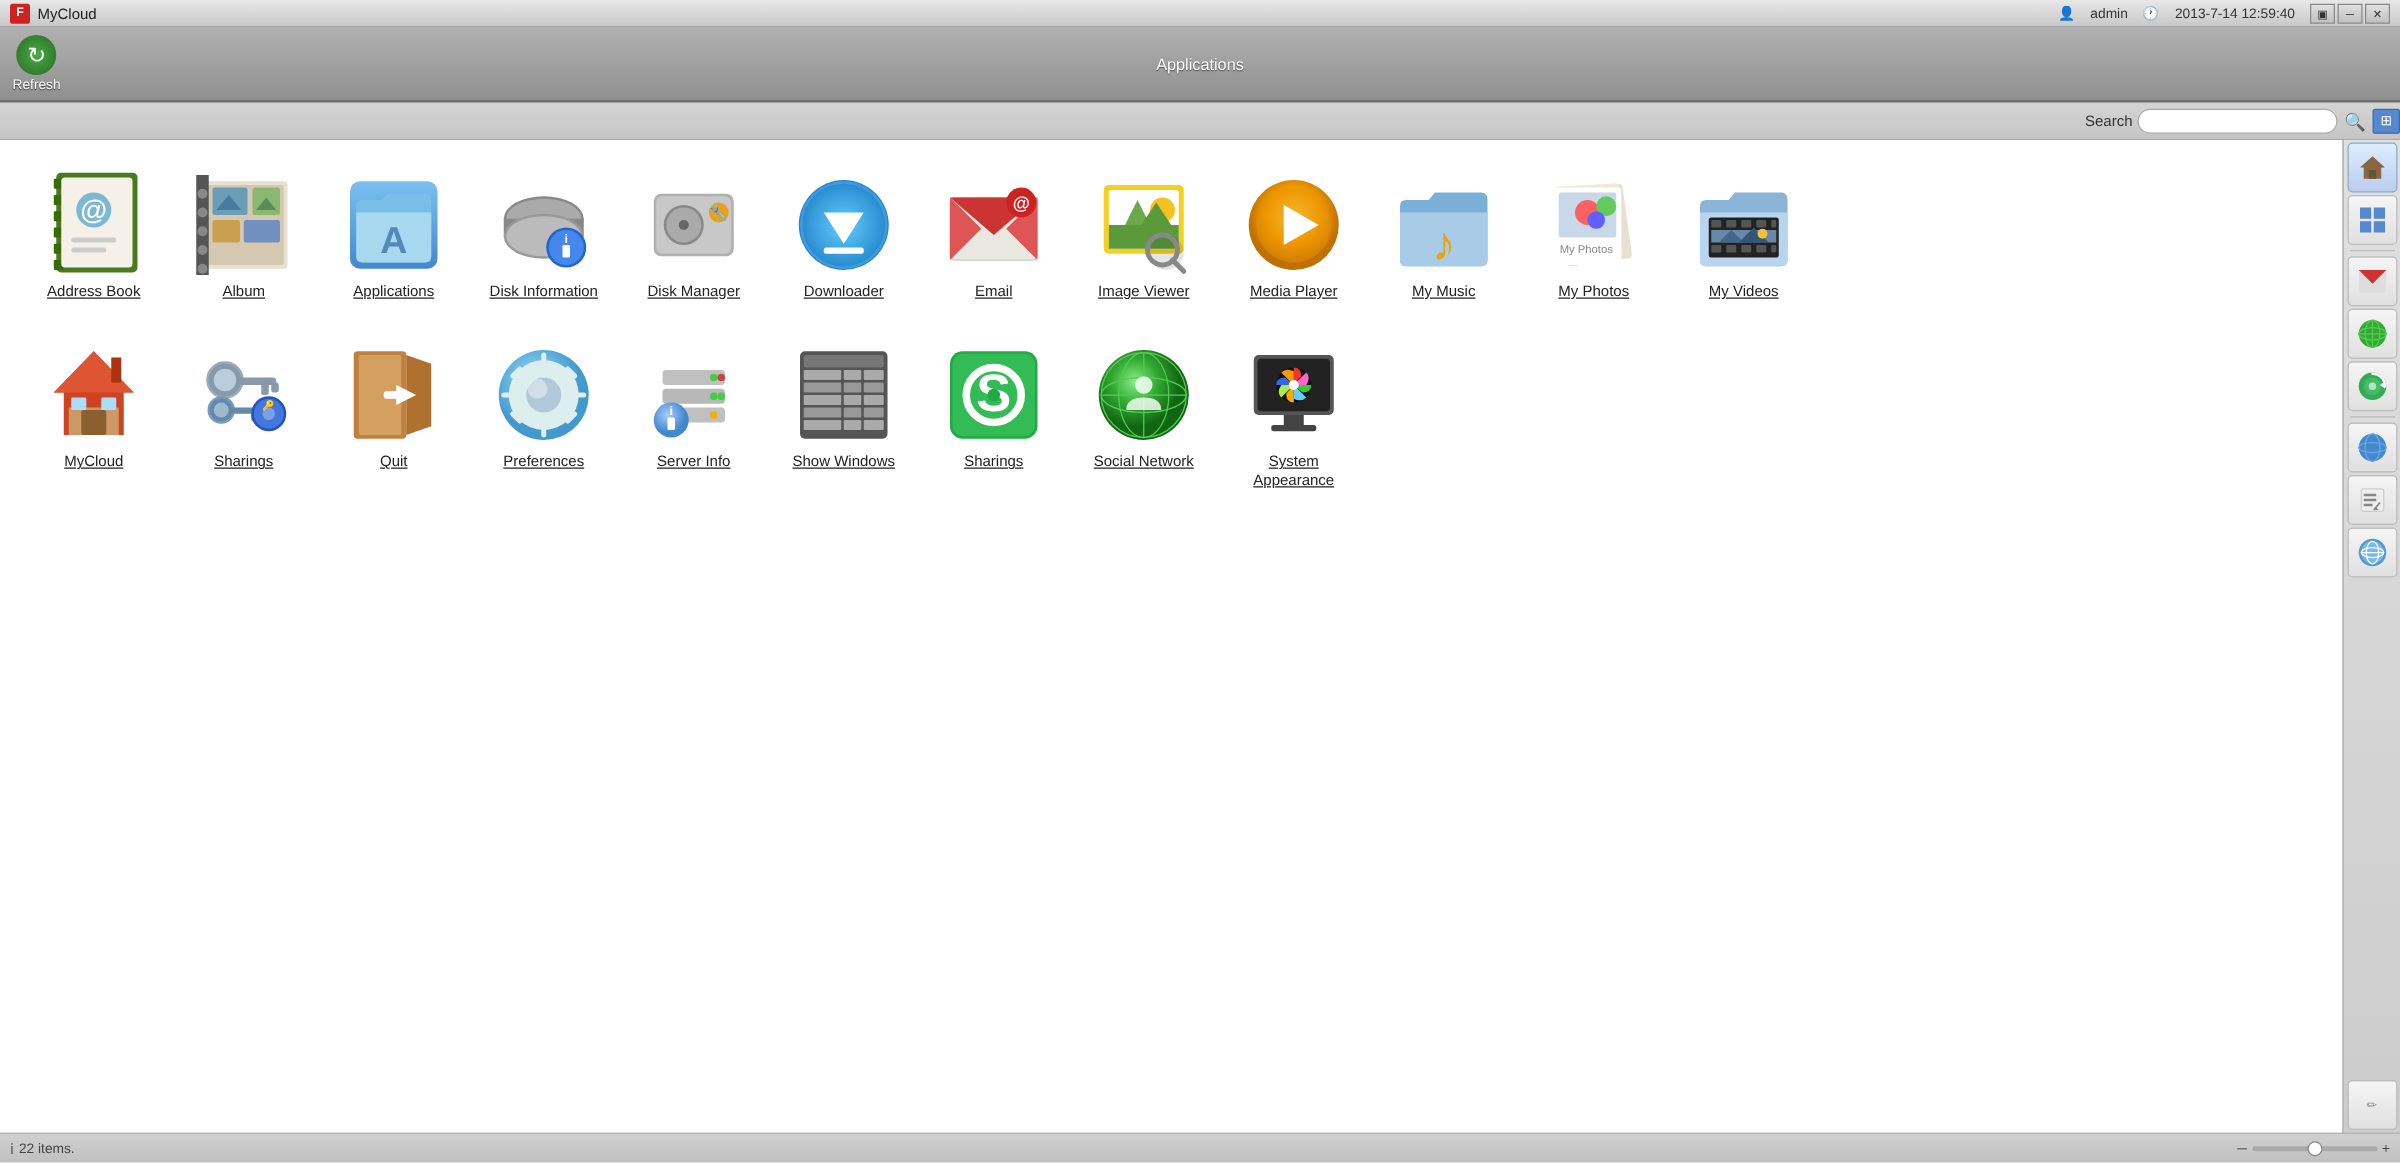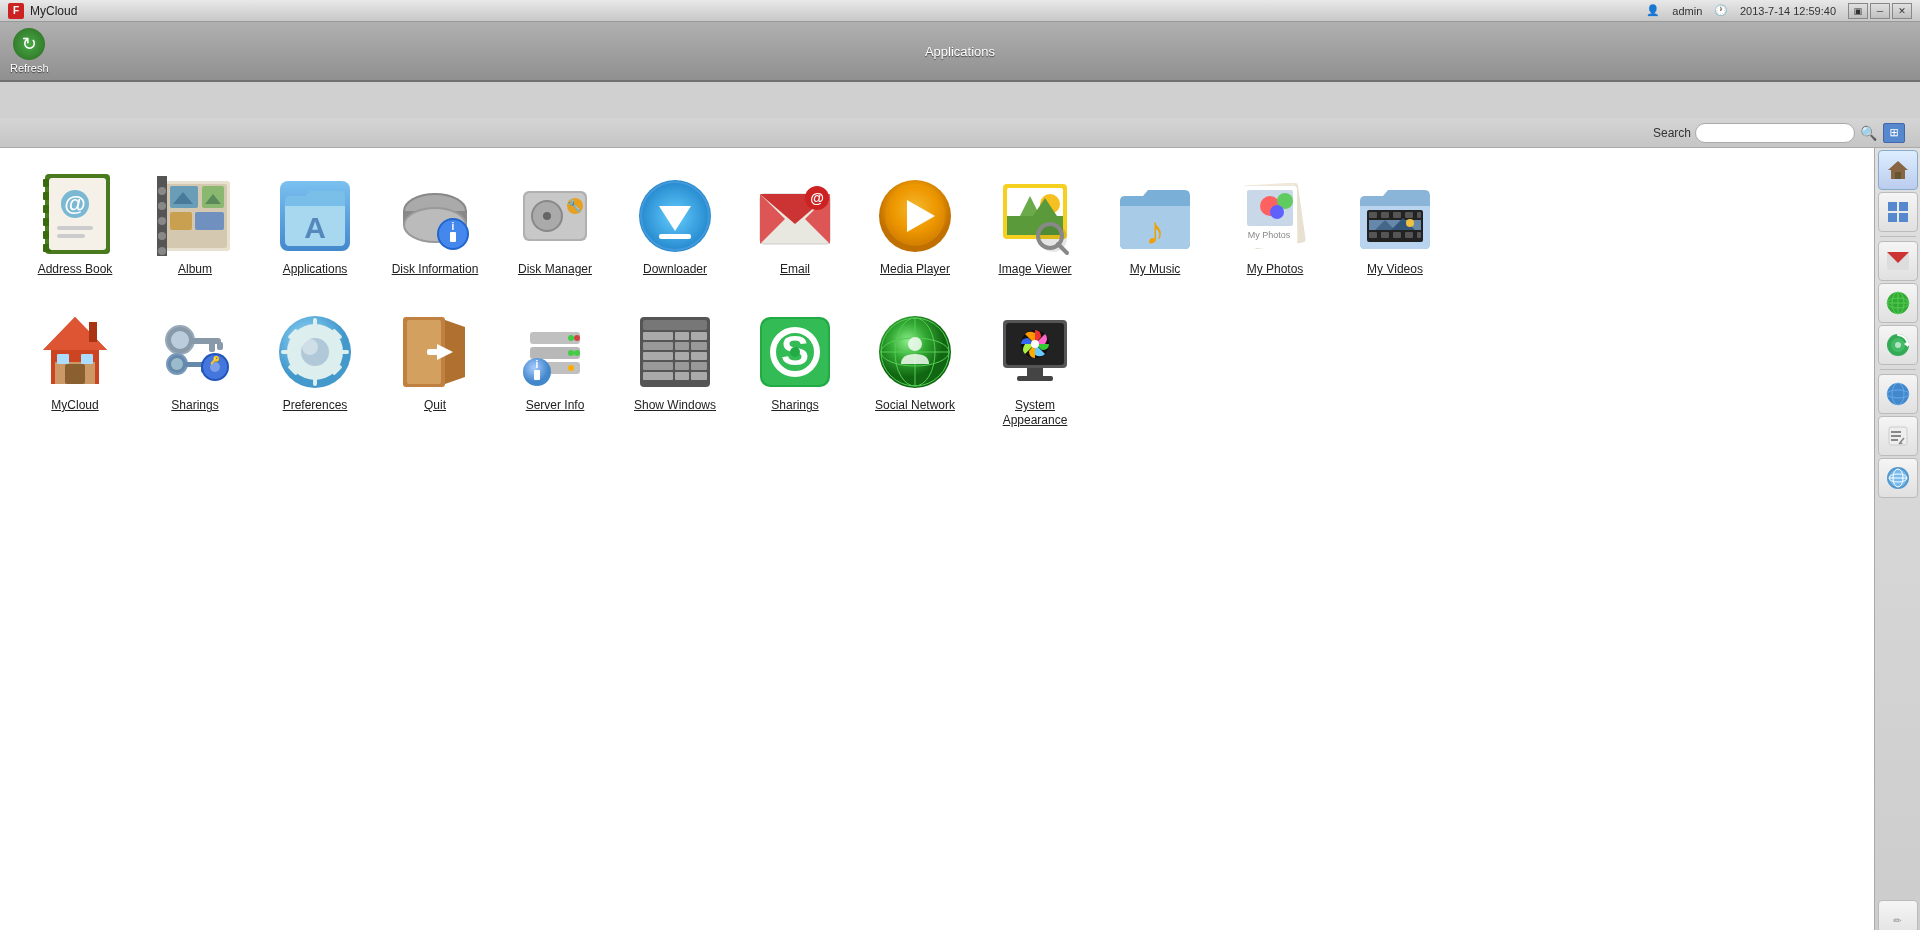--- a/index.html
+++ b/index.html
@@ -66,23 +66,22 @@
     }
 
     
     #searchbar {
       height: 30px;
       background: linear-gradient(to bottom, #d5d5d5, #c5c5c5);
       border-bottom: 1px solid #aaa;
       display: flex;
       align-items: center;
       justify-content: flex-end;
-      padding: 0 15px;
+      padding: 0 0;
       gap: 4px;
-      margin-top: 36px;
     }
     #search-label { font-size: 12px; color: #333; }
     #search-input {
       width: 160px; height: 20px;
       border: 1px solid #aaa;
       border-radius: 10px;
       padding: 0 6px;
       font-size: 11px;
       background: white;
       outline: none;
@@ -387,54 +386,54 @@
               <circle cx="62" cy="22" r="12" fill="#cc2222"></circle>
               <text x="62" y="27" text-anchor="middle" font-size="14" fill="white" font-weight="bold">@</text>
             </svg>
           </div>
           <span class="app-label">Email</span>
         </div>
 
         <div class="app-item">
           <div class="app-icon">
             <svg viewBox="0 0 80 80" xmlns="http://www.w3.org/2000/svg">
+
+              <rect x="8" y="8" width="64" height="55" rx="4" fill="#f5d020"></rect>
+              <rect x="12" y="12" width="56" height="47" rx="2" fill="#fff"></rect>
+
+              <circle cx="55" cy="28" r="10" fill="#f5c020"></circle>
+
+              <rect x="12" y="40" width="56" height="19" fill="#5a9a3a"></rect>
+              <polygon points="25,40 35,20 45,40" fill="#6aaa4a"></polygon>
+              <polygon points="38,40 50,22 62,40" fill="#5a9a3a"></polygon>
+
+              <circle cx="58" cy="62" r="14" fill="rgba(0,0,0,0.1)"></circle>
+              <circle cx="55" cy="60" r="12" fill="none" stroke="#888" stroke-width="4"></circle>
+              <line x1="63" y1="68" x2="72" y2="77" stroke="#888" stroke-width="4" stroke-linecap="round"></line>
+            </svg>
+          </div>
+          <span class="app-label">Image Viewer</span>
+        </div>
+
+        <div class="app-item">
+          <div class="app-icon">
+            <svg viewBox="0 0 80 80" xmlns="http://www.w3.org/2000/svg">
               <defs>
                 <radialGradient id="mpGrad" cx="50%" cy="40%">
                   <stop offset="0%" stop-color="#ffe060"></stop>
                   <stop offset="60%" stop-color="#f5a000"></stop>
                   <stop offset="100%" stop-color="#c07000"></stop>
                 </radialGradient>
               </defs>
               <circle cx="40" cy="40" r="36" fill="url(#mpGrad)"></circle>
               <circle cx="40" cy="40" r="30" fill="#e89000" opacity="0.5"></circle>
               <polygon points="32,24 32,56 60,40" fill="white"></polygon>
             </svg>
           </div>
           <span class="app-label">Media Player</span>
-        </div>
-
-        <div class="app-item">
-          <div class="app-icon">
-            <svg viewBox="0 0 80 80" xmlns="http://www.w3.org/2000/svg">
-
-              <rect x="8" y="8" width="64" height="55" rx="4" fill="#f5d020"></rect>
-              <rect x="12" y="12" width="56" height="47" rx="2" fill="#fff"></rect>
-
-              <circle cx="55" cy="28" r="10" fill="#f5c020"></circle>
-
-              <rect x="12" y="40" width="56" height="19" fill="#5a9a3a"></rect>
-              <polygon points="25,40 35,20 45,40" fill="#6aaa4a"></polygon>
-              <polygon points="38,40 50,22 62,40" fill="#5a9a3a"></polygon>
-
-              <circle cx="58" cy="62" r="14" fill="rgba(0,0,0,0.1)"></circle>
-              <circle cx="55" cy="60" r="12" fill="none" stroke="#888" stroke-width="4"></circle>
-              <line x1="63" y1="68" x2="72" y2="77" stroke="#888" stroke-width="4" stroke-linecap="round"></line>
-            </svg>
-          </div>
-          <span class="app-label">Image Viewer</span>
         </div>
 
         <div class="app-item">
           <div class="app-icon">
             <svg viewBox="0 0 80 80" xmlns="http://www.w3.org/2000/svg">
 
               <path d="M5,25 Q5,20 10,20 L28,20 L33,14 L70,14 Q75,14 75,20 L75,68 Q75,73 70,73 L10,73 Q5,73 5,68 Z" fill="#7ab0d8"></path>
               <path d="M5,30 L75,30 L75,68 Q75,73 70,73 L10,73 Q5,73 5,68 Z" fill="#a8cce8"></path>
 
               <text x="40" y="68" text-anchor="middle" font-size="38" fill="#f0a000">♪</text>
@@ -533,20 +532,36 @@
               <text x="60" y="51" text-anchor="middle" font-size="8" fill="white">🔑</text>
               <circle cx="60" cy="55" r="5" fill="rgba(255,255,255,0.3)"></circle>
             </svg>
           </div>
           <span class="app-label">Sharings</span>
         </div>
 
         <div class="app-item">
           <div class="app-icon">
             <svg viewBox="0 0 80 80" xmlns="http://www.w3.org/2000/svg">
+
+              <rect x="8" y="5" width="42" height="70" rx="3" fill="#c08040"></rect>
+              <rect x="12" y="8" width="34" height="64" rx="2" fill="#d4a060"></rect>
+
+              <path d="M50,8 L50,72 L70,65 L70,15 Z" fill="#b07030"></path>
+
+              <polygon points="42,32 58,40 42,48" fill="white"></polygon>
+              <rect x="32" y="37" width="14" height="6" rx="2" fill="white"></rect>
+            </svg>
+          </div>
+          <span class="app-label">Quit</span>
+        </div>
+
+        <div class="app-item">
+          <div class="app-icon">
+            <svg viewBox="0 0 80 80" xmlns="http://www.w3.org/2000/svg">
               <defs>
                 <radialGradient id="prefGrad" cx="40%" cy="35%">
                   <stop offset="0%" stop-color="#99ddff"></stop>
                   <stop offset="100%" stop-color="#4499cc"></stop>
                 </radialGradient>
               </defs>
 
               <circle cx="40" cy="40" r="36" fill="url(#prefGrad)"></circle>
 
               <circle cx="40" cy="40" r="28" fill="#ddeeee"></circle>
@@ -558,36 +573,20 @@
               <rect x="38" y="62" width="4" height="12" rx="2" fill="#ddeeee"></rect>
               <rect x="6" y="38" width="12" height="4" rx="2" fill="#ddeeee"></rect>
               <rect x="62" y="38" width="12" height="4" rx="2" fill="#ddeeee"></rect>
               <rect x="16" y="16" width="4" height="12" rx="2" fill="#ddeeee" transform="rotate(45,18,22)"></rect>
               <rect x="60" y="16" width="4" height="12" rx="2" fill="#ddeeee" transform="rotate(-45,62,22)"></rect>
               <rect x="16" y="52" width="4" height="12" rx="2" fill="#ddeeee" transform="rotate(-45,18,58)"></rect>
               <rect x="60" y="52" width="4" height="12" rx="2" fill="#ddeeee" transform="rotate(45,62,58)"></rect>
             </svg>
           </div>
           <span class="app-label">Preferences</span>
-        </div>
-
-        <div class="app-item">
-          <div class="app-icon">
-            <svg viewBox="0 0 80 80" xmlns="http://www.w3.org/2000/svg">
-
-              <rect x="8" y="5" width="42" height="70" rx="3" fill="#c08040"></rect>
-              <rect x="12" y="8" width="34" height="64" rx="2" fill="#d4a060"></rect>
-
-              <path d="M50,8 L50,72 L70,65 L70,15 Z" fill="#b07030"></path>
-
-              <polygon points="42,32 58,40 42,48" fill="white"></polygon>
-              <rect x="32" y="37" width="14" height="6" rx="2" fill="white"></rect>
-            </svg>
-          </div>
-          <span class="app-label">Quit</span>
         </div>
 
         <div class="app-item">
           <div class="app-icon">
             <svg viewBox="0 0 80 80" xmlns="http://www.w3.org/2000/svg">
               <defs>
                 <radialGradient id="siGrad" cx="40%" cy="35%">
                   <stop offset="0%" stop-color="#aaccff"></stop>
                   <stop offset="100%" stop-color="#4488cc"></stop>
                 </radialGradient>

